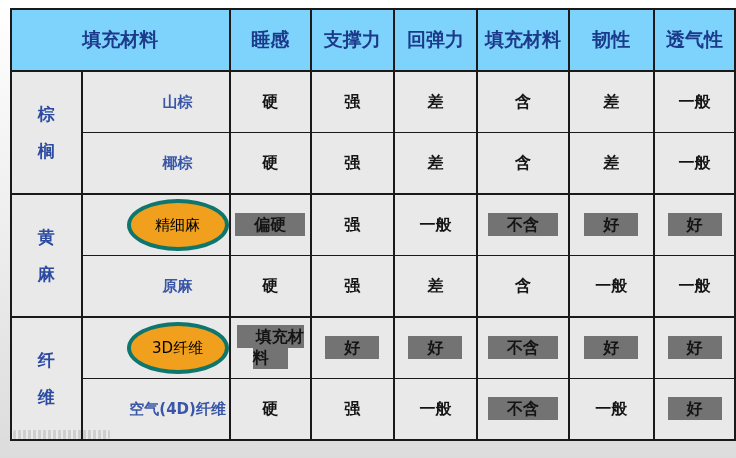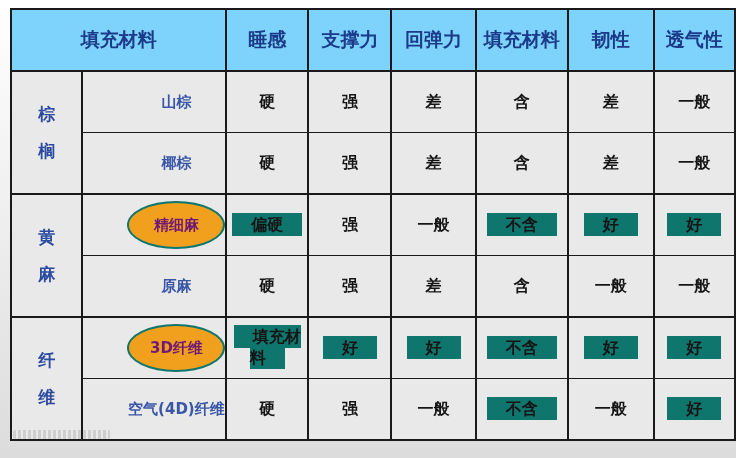--- a/index.html
+++ b/index.html
@@ -23,26 +23,26 @@
     background:#7dd3fc;color:#1c3a8a;
     font-size:19px;font-weight:bold;
     border-bottom-width:2px;
   }
   .tbl tbody td{background:#e9e9e9;}
   tr.gsep td{border-top-width:2px;}
   td.cat{color:#2c4ba0;font-weight:bold;font-size:17px;}
   td.cat .c{display:block;line-height:37px;}
   td.name{color:#3a57a7;font-weight:bold;font-size:15px;padding-left:44px;}
   td.val{color:#141414;font-weight:bold;font-size:16px;}
-  .hl{background:#0f766e;padding:2px 19px;}
+  .hl{background:#737373;padding:2px 19px;}
   .ellipse{
     display:inline-flex;align-items:center;justify-content:center;
     min-width:84px;height:44px;padding:0 5px;border-radius:50%;
-    background:#f1a01d;border:2px solid #0f766e;
-    color:#701a75;font-size:15px;font-weight:bold;
+    background:#f1a01d;border:4px solid #0f766e;
+    color:#000000;font-size:15px;font-weight:normal;
   }
   .watermark{
     position:absolute;left:13px;top:430px;width:97px;height:9px;
     background:repeating-linear-gradient(90deg,
       rgba(125,125,130,.55) 0 3px, rgba(125,125,130,0) 3px 5px);
     filter:blur(.7px);opacity:.45;border-radius:2px;
   }
 </style>
 </head>
 <body>

